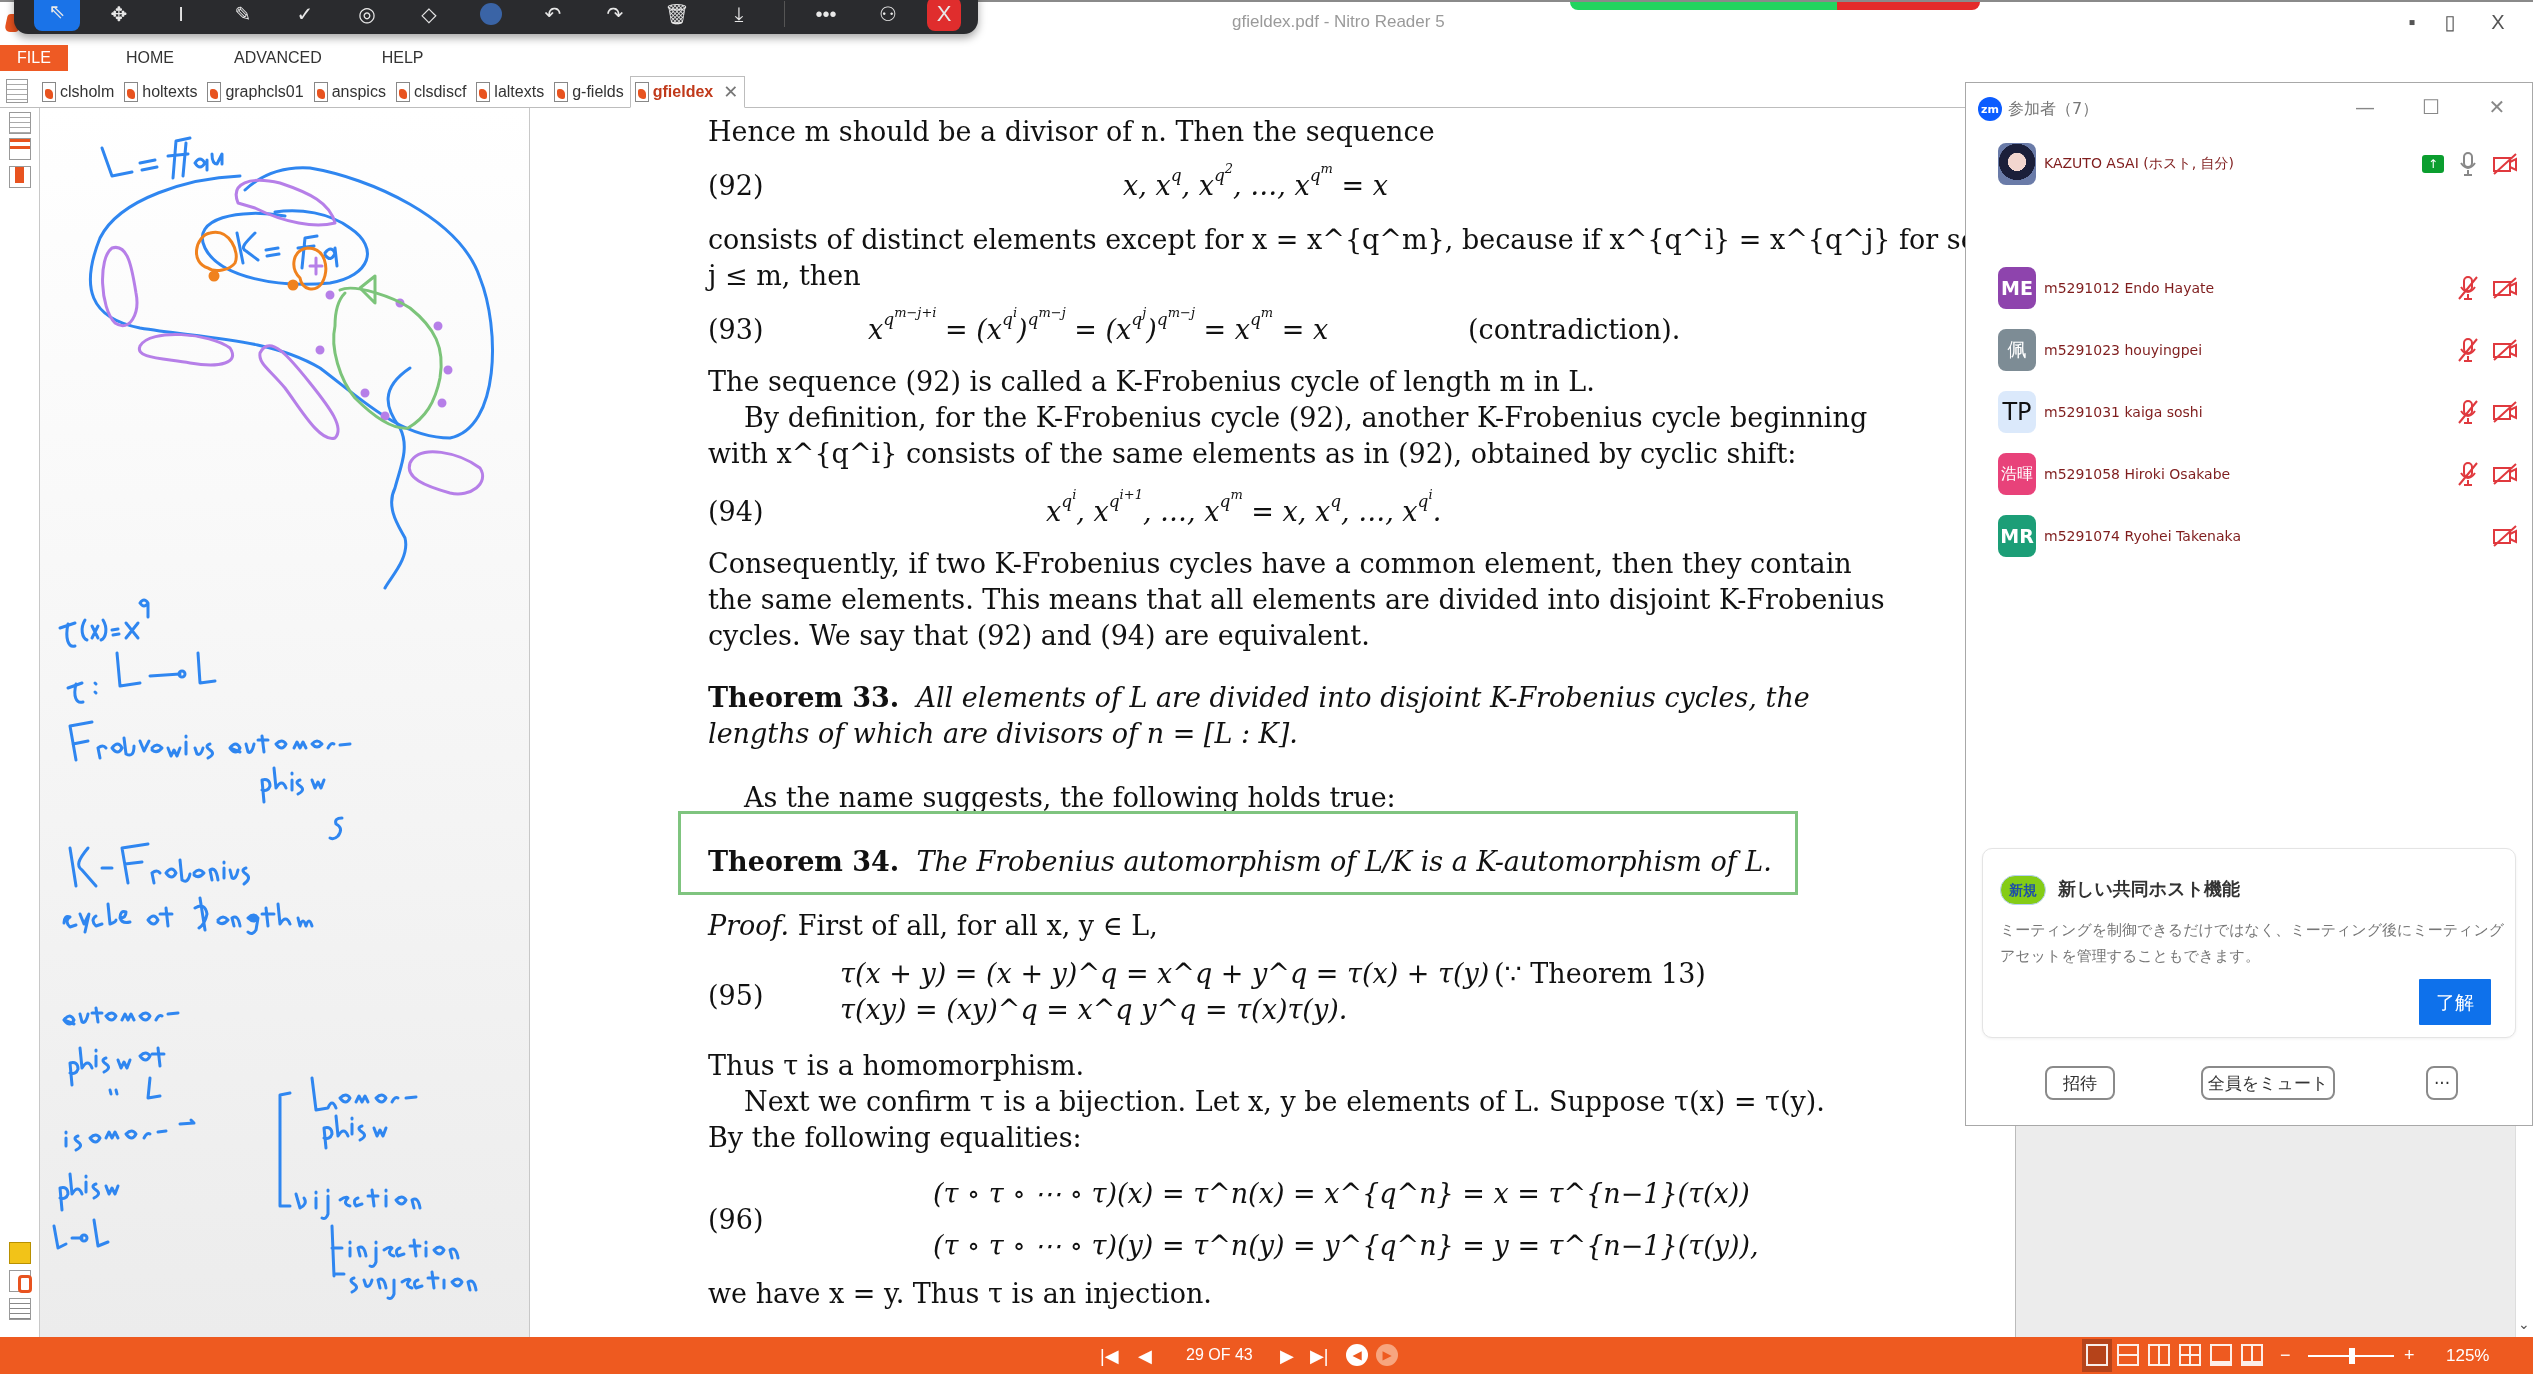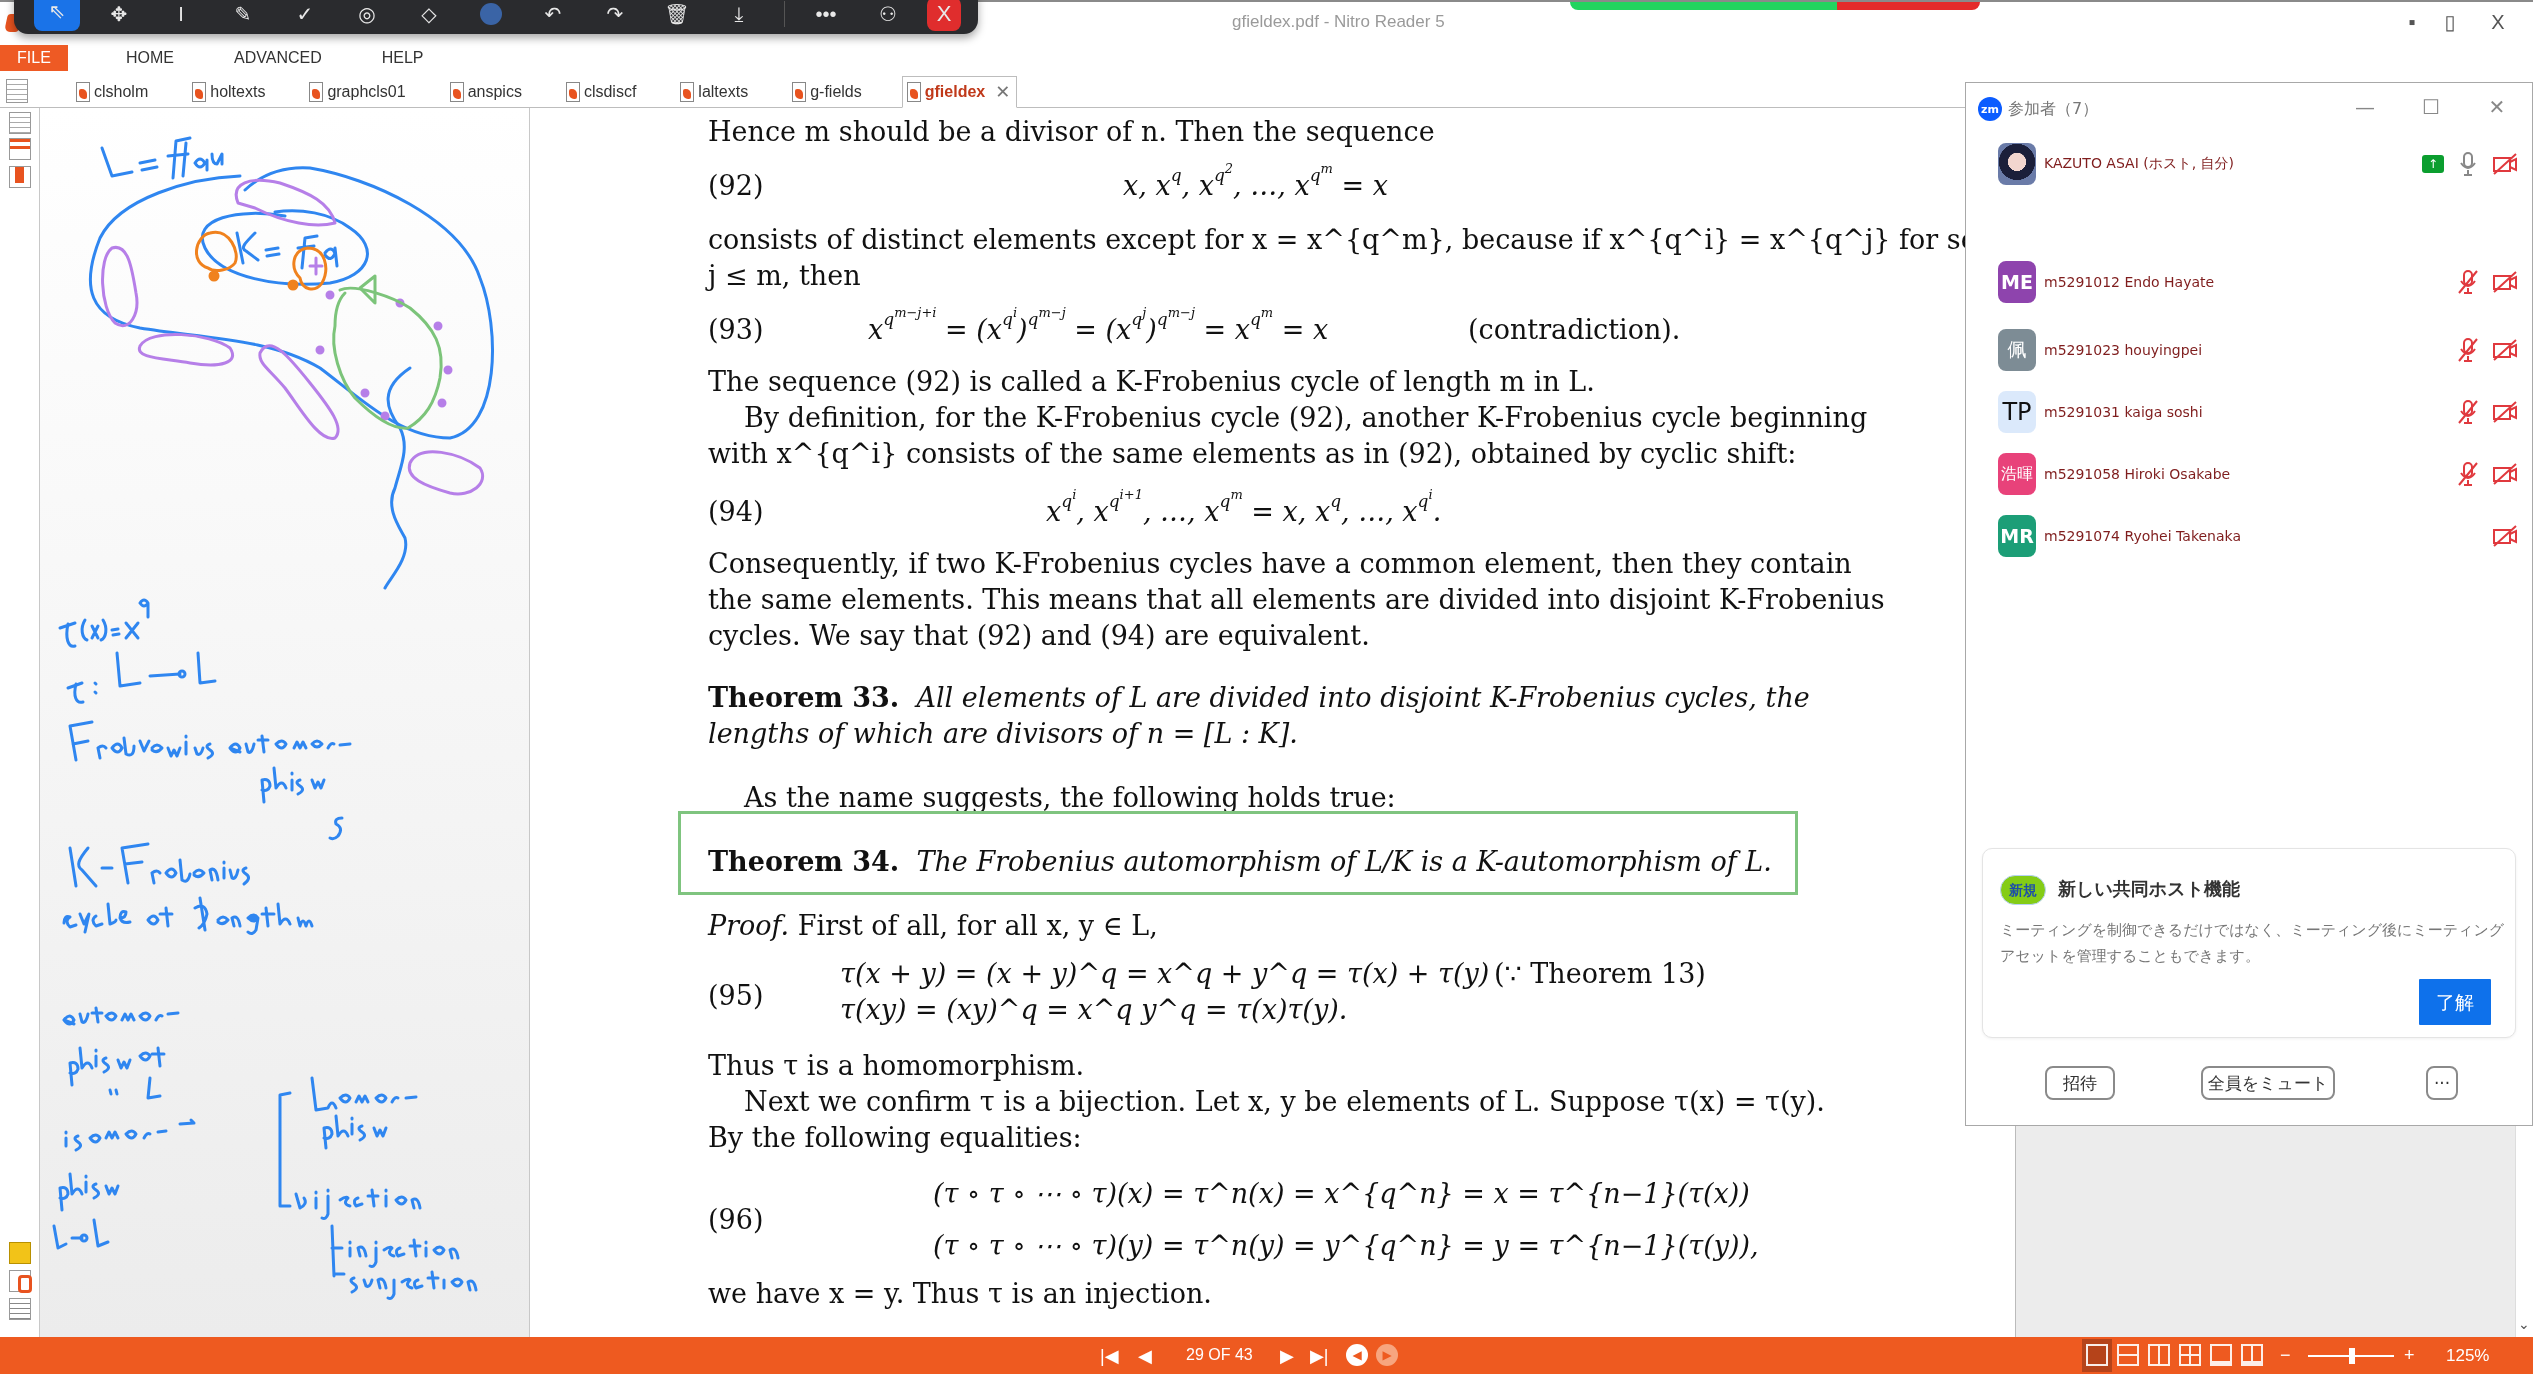--- a/index.html
+++ b/index.html
@@ -21,21 +21,21 @@
   .ft-btn.color-dot span { width: 22px; height: 22px; border-radius: 50%; background: #3a64a6; display: block; }
   .ft-sep { width: 1px; height: 26px; background: #555; margin: 0 18px 0 6px; }
   .ft-btn.close { background: #e02d2d; border-radius: 8px; width: 34px; height: 34px; font-size: 22px; }
 
   
   .menubar { position: absolute; left: 0; top: 45px; width: 1965px; height: 26px; display: flex; align-items: center; gap: 28px; }
   .menu-item { font-size: 16px; color: #333; padding: 0 16px; height: 26px; line-height: 26px; cursor: pointer; }
   .menu-item.file { background: #ee5a24; color: #fff; width: 68px; padding: 0; text-align: center; margin-right: 14px; }
 
   
-  .tabbar { position: absolute; left: 0; top: 75px; width: 1965px; height: 33px; border-bottom: 1px solid #bdbdbd; display: flex; align-items: flex-end; gap: 34px; }
+  .tabbar { position: absolute; left: 0; top: 75px; width: 1965px; height: 33px; border-bottom: 1px solid #bdbdbd; display: flex; align-items: flex-end; }
   .tab-menu-icon { width: 22px; height: 24px; margin: 0 10px 4px 6px; border: 1px solid #999; background: repeating-linear-gradient(#fff 0 4px, #aaa 4px 5px); }
   .doc-tab { display: flex; align-items: center; height: 30px; padding: 0 6px 0 4px; font-size: 16px; color: #333; cursor: pointer; }
   .doc-tab .pdf-icon { width: 14px; height: 20px; border: 1px solid #888; background: #fff; position: relative; margin-right: 4px; }
   .doc-tab .pdf-icon::after { content: ""; position: absolute; left: 2px; top: 6px; width: 8px; height: 10px; background: #e8531f; border-radius: 2px 5px 2px 5px; }
   .doc-tab.active { border: 1px solid #bdbdbd; border-bottom: 1px solid #fff; background: #fff; margin-bottom: -1px; color: #c0391a; font-weight: bold; height: 32px; }
   .doc-tab .tab-close { color: #777; font-weight: normal; margin-left: 10px; font-size: 18px; }
 
   
   .lstrip { position: absolute; left: 0; top: 108px; width: 40px; height: 1229px; background: #fff; border-right: 1px solid #c8c8c8; }
   .lstrip .ic { position: absolute; left: 9px; width: 22px; height: 22px; cursor: pointer; }
@@ -396,21 +396,21 @@
           <path d="M3 12 q7 10 14 0 M10 19 v5 M6 24 h8" stroke="#888" stroke-width="2" fill="none"></path>
         </svg>
       <svg class="zi-cam" viewBox="0 0 26 24">
           <rect x="2" y="6" width="16" height="13" fill="none" stroke="#e0393e" stroke-width="2"></rect>
           <path d="M18 10 l6 -3 v11 l-6 -3 M2 22 L24 2" stroke="#e0393e" stroke-width="2" fill="none"></path>
         </svg>
     </div>
   </div>
 
 
-  <div class="zrow" style="top:176px;">
+  <div class="zrow" style="top:182px;">
     <div class="zavatar" style="background:#8e44ad;">ME</div>
     <div class="zname">m5291012 Endo Hayate</div>
     <div class="zicons">
       <svg class="zi-mic" viewBox="0 0 20 26">
           <rect x="6" y="2" width="8" height="14" rx="4" fill="none" stroke="#e0393e" stroke-width="2"></rect>
           <path d="M3 12 q7 10 14 0 M10 19 v5 M6 24 h8 M1 24 L19 2" stroke="#e0393e" stroke-width="2" fill="none"></path>
         </svg>
       <svg class="zi-cam" viewBox="0 0 26 24">
           <rect x="2" y="6" width="16" height="13" fill="none" stroke="#e0393e" stroke-width="2"></rect>
           <path d="M18 10 l6 -3 v11 l-6 -3 M2 22 L24 2" stroke="#e0393e" stroke-width="2" fill="none"></path>

